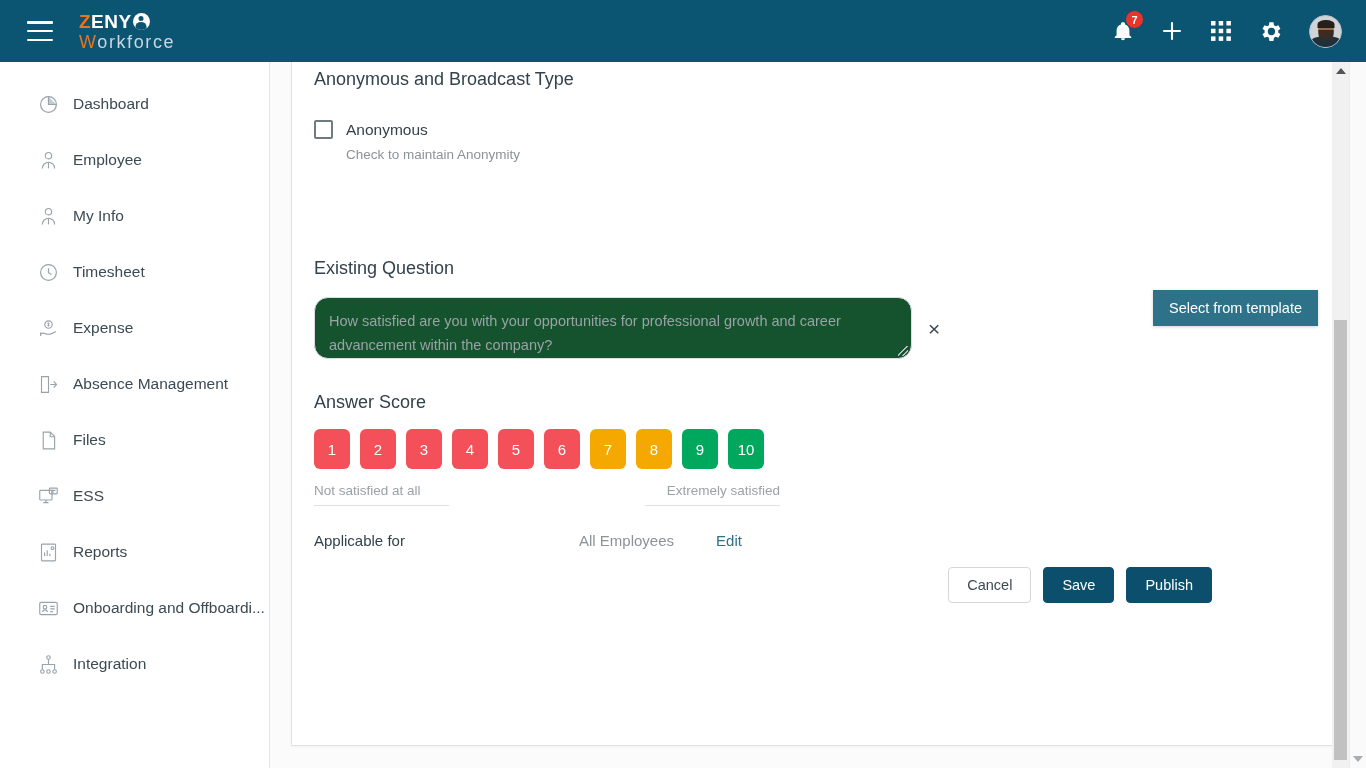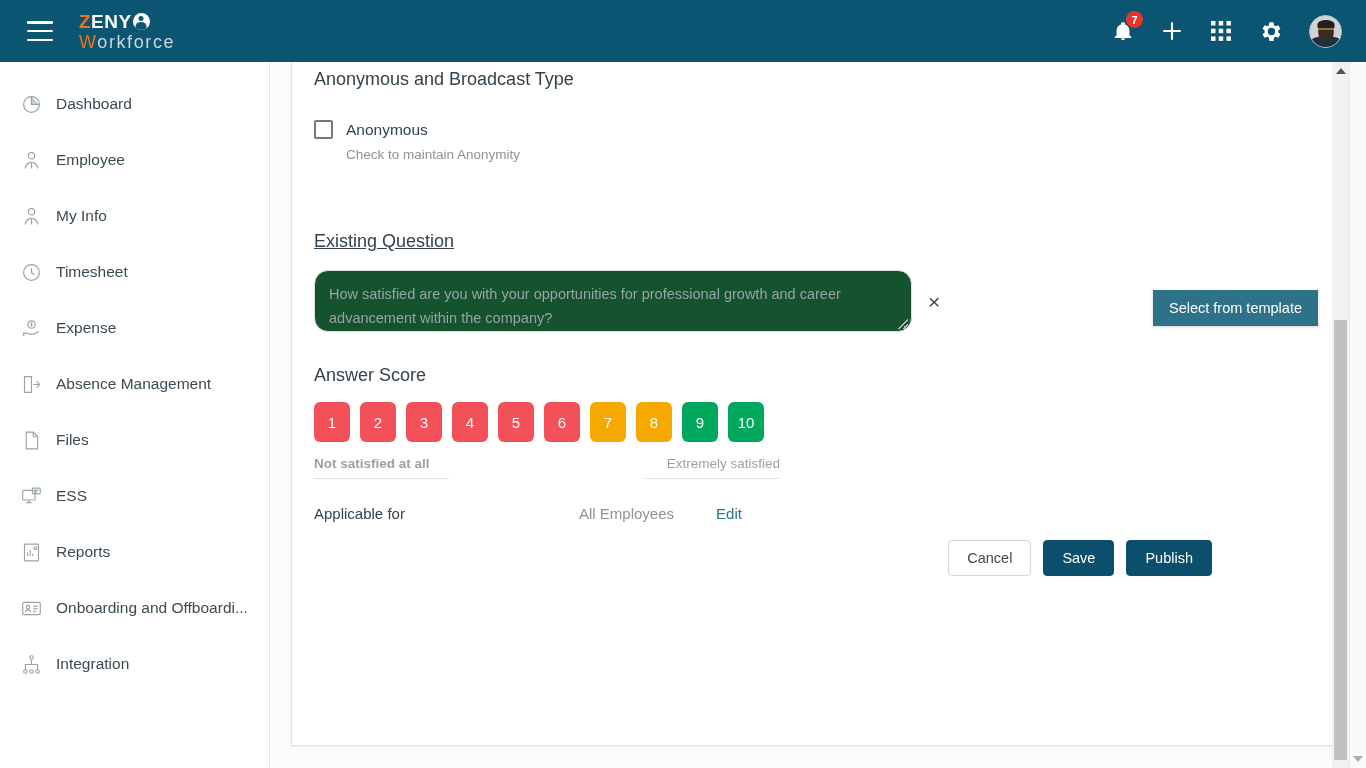--- a/index.html
+++ b/index.html
@@ -78,20 +78,21 @@
     position: absolute; top: 62px; left: 0;
     width: 270px; height: 706px;
     background: #ffffff;
     border-right: 1px solid #e2e4e6;
     padding-top: 14px;
   }
   .nav-item {
     display: flex; align-items: center;
     height: 56px; padding-left: 18px; cursor: pointer;
     color: #374a54;
+    margin-left: 17px;
   }
   .nav-ico {
     width: 26px; height: 26px; margin-right: 12px;
     display:flex; align-items:center; justify-content:center;
     color:#98a3aa; flex: 0 0 26px;
   }
   .nav-label {
     font-size: 15.5px; color:#3b4a53;
     white-space: nowrap; overflow: hidden; text-overflow: ellipsis;
     max-width: 200px;
@@ -139,21 +140,21 @@
   }
   .chk-help { font-size:13.5px; color:#8b9398; margin-top:8px; margin-left:32px; }
 
   .tmpl-btn {
     position:absolute; right: 22px; top: 228px;
     background:#2d7288; color:#fff; font-size:14.5px;
     border:none; border-radius:0; padding: 10px 16px;
     cursor:pointer; box-shadow: 0 1px 3px rgba(0,0,0,.18);
   }
 
-  .q-title { font-size:18px; color:#33424c; margin-top: 69px; text-decoration: underline; }
+  .q-title { font-size:18px; color:#33424c; margin-top: 96px; }
   .q-wrap { display:flex; align-items:center; gap: 10px; margin-top: 18px; }
   .q-box {
     width: 598px; height: 62px;
     border:1px solid #dcdfe1; border-radius:14px;
     padding: 12px 14px; position:relative;
     font-size:14.5px; color:#9aa2a7; line-height:1.65;
     background:#14532d; cursor:text;
   }
   .q-resize {
     position:absolute; right:3px; bottom:2px; width:10px; height:10px;
@@ -173,21 +174,21 @@
     width: 36px; height: 40px; border-radius:6px; border:none;
     color:#fff; font-size:15px; cursor:pointer;
     display:flex; align-items:center; justify-content:center;
     font-family:"Liberation Sans", sans-serif;
   }
   .score-legend { display:flex; margin-top: 14px; }
   .legend-item {
     font-size:13.5px; color:#9aa2a7;
     border-bottom:1px solid #dfe2e4; padding-bottom:7px;
   }
-  .legend-left { width: 135px; font-weight: bold; }
+  .legend-left { width: 135px; }
   .legend-right { width:135px; margin-left: 196px; text-align:right; }
 
   .applicable-row {
     display:flex; align-items:center; margin-top: 26px; font-size:15px;gap:37px;
   }
   .applicable-label { color:#33424c; width: 228px; }
   .applicable-val { color:#8b9398; }
   .applicable-edit { color:#2d7288; cursor:pointer; margin-left: 5px; }
 
   .footer-btns { display:flex; justify-content:flex-end; gap: 12px; margin-top: 18px; padding-right: 106px; }

